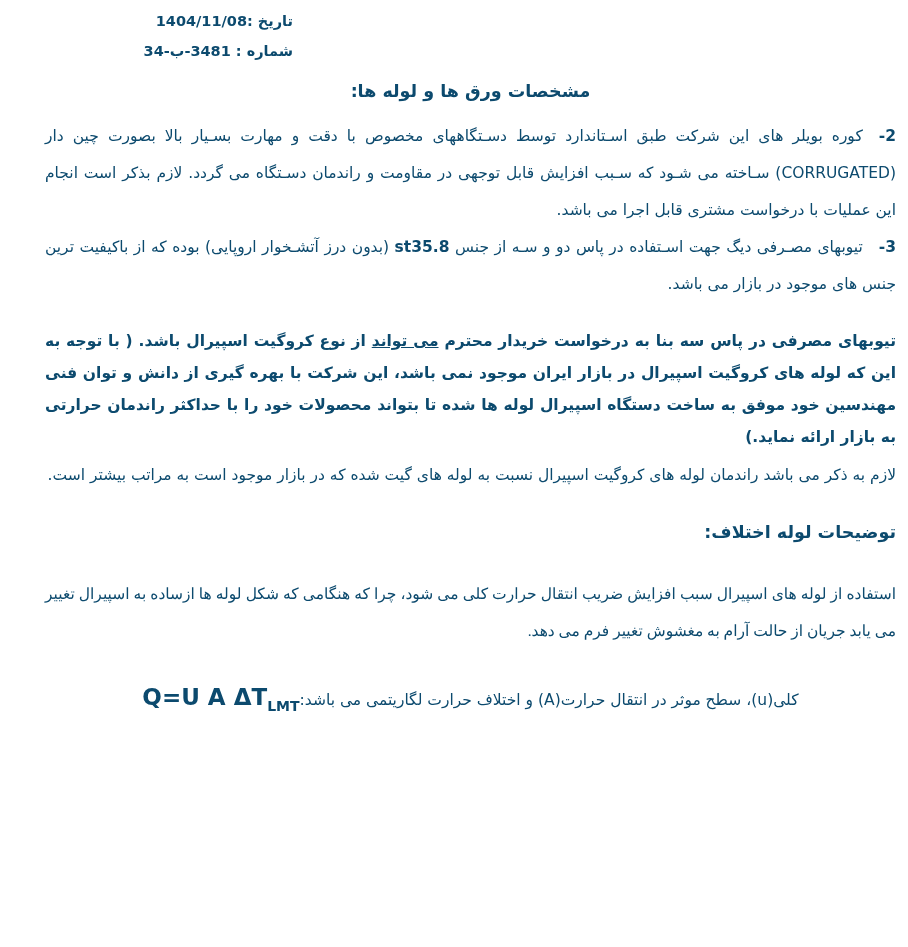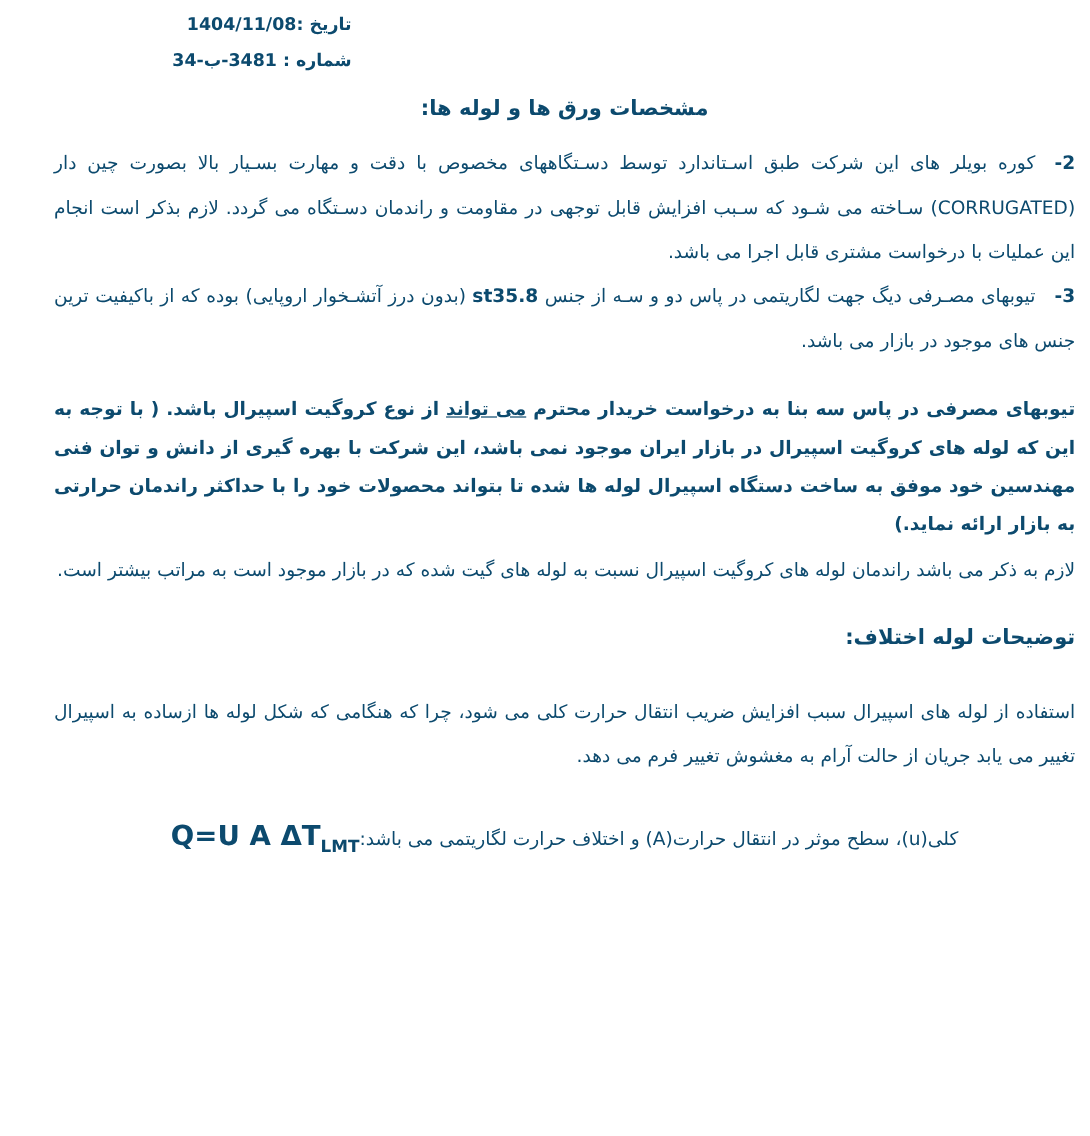--- a/index.html
+++ b/index.html
@@ -72,20 +72,21 @@
     line-height: 36px;
     text-align: justify;
     margin: 4px 0 0 0;
   }
 
   .para {
     font-size: 15.5px;
     line-height: 37px;
     text-align: justify;
     margin: 30px 0 0 0;
+    font-family: Liberation Serif, serif;
   }
 
   .para-formula { margin: 28px 0 0 0; font-size: 15.5px; }
   .para-formula .line1 {
     line-height: 37px;
     text-align: justify;
     text-align-last: justify;
   }
   .para-formula .line2 {
     line-height: 40px;
@@ -114,21 +115,21 @@
   <div class="heading">مشخصات ورق ها و لوله ها:</div>
 
   <div class="spec-list">
 
 
     <div class="list-item">
       <span class="marker">2-</span><span>کوره بویلر های این  شرکت طبق اسـتاندارد توسط دسـتگاههای مخصوص با دقت و مهارت بسـیار بالا  بصورت چین دار (CORRUGATED) سـاخته می شـود که سـبب افزایش قابل توجهی در مقاومت و راندمان دسـتگاه می گردد. لازم بذکر است انجام این عملیات با درخواست مشتری قابل اجرا می باشد.</span>
     </div>
 
     <div class="list-item">
-      <span class="marker">3-</span><span>تیوبهای مصـرفی دیگ جهت لگاریتمی در پاس دو و سـه از جنس </span><span class="latin-bold">st35.8</span><span> (بدون درز آتشـخوار اروپایی) بوده که از باکیفیت ترین جنس های موجود در بازار می باشد.</span>
+      <span class="marker">3-</span><span>تیوبهای مصـرفی دیگ جهت اسـتفاده در پاس دو و سـه از جنس </span><span class="latin-bold">st35.8</span><span> (بدون درز آتشـخوار اروپایی) بوده که از باکیفیت ترین جنس های موجود در بازار می باشد.</span>
     </div>
 
   </div>
 
   <div class="bold-note">
     <span>تیوبهای  مصرفی در پاس سه بنا به درخواست خریدار محترم </span><span class="underline">می تواند</span><span> از نوع کروگیت اسپیرال باشد. ( با توجه به این که لوله های کروگیت  اسپیرال در بازار ایران موجود نمی باشد، این شرکت با بهره گیری از دانش و توان فنی مهندسین خود موفق به ساخت دستگاه اسپیرال لوله ها شده تا بتواند محصولات خود را با حداکثر راندمان حرارتی به بازار ارائه نماید.)</span>
   </div>
 
   <div class="note">لازم به ذکر می باشد راندمان لوله های کروگیت اسپیرال نسبت به لوله های گیت شده که در بازار موجود است به مراتب بیشتر است.</div>
 

